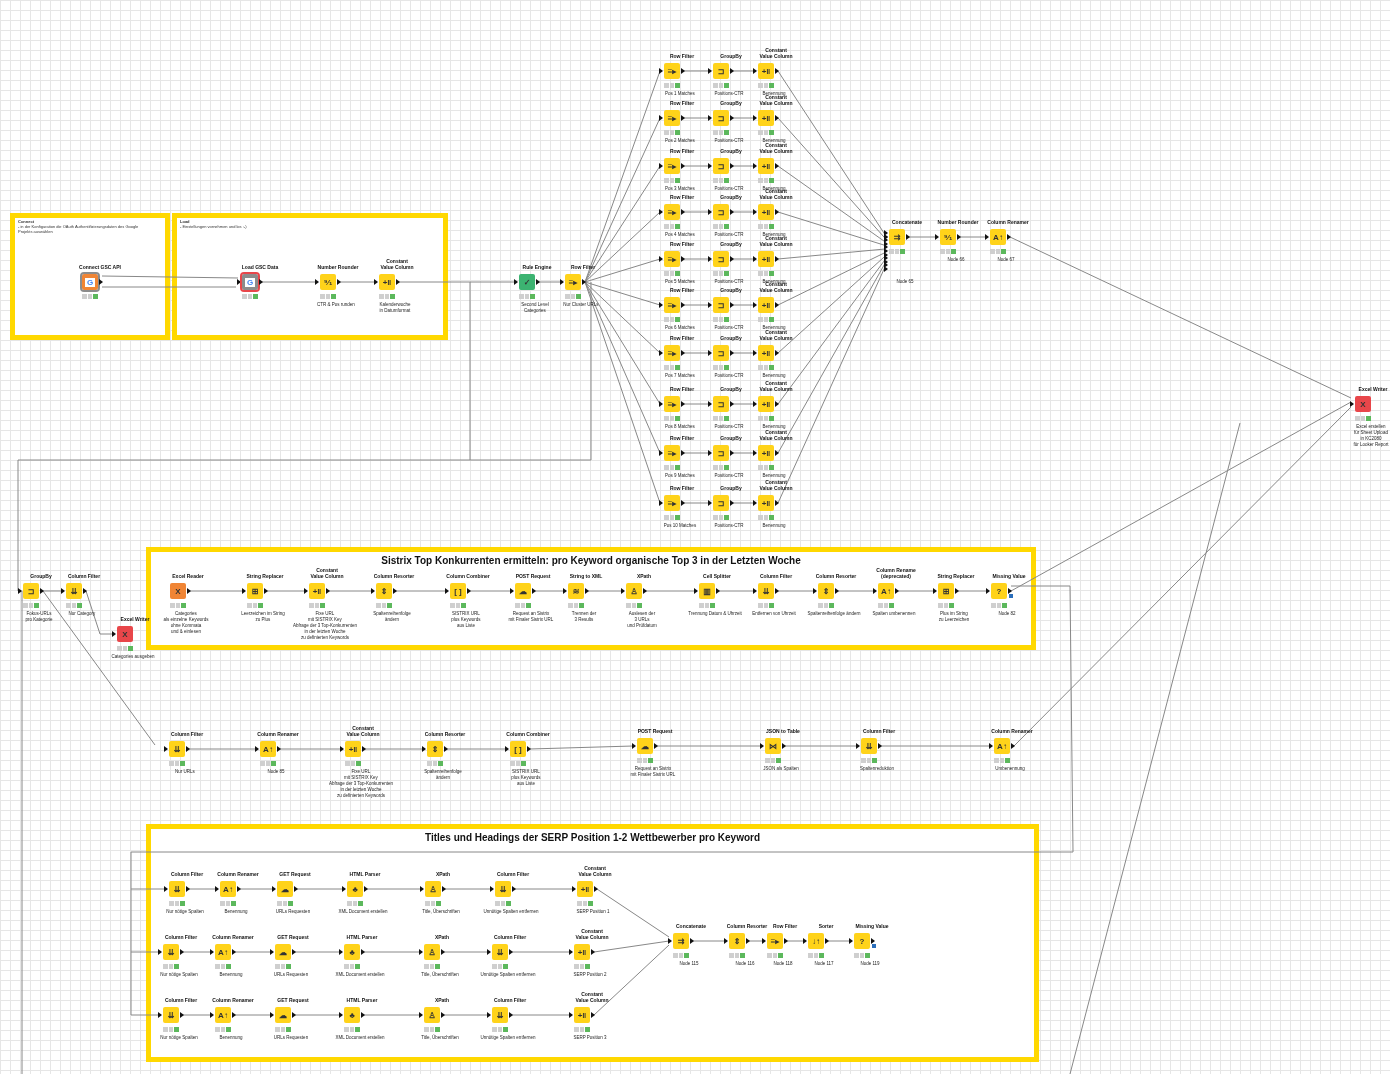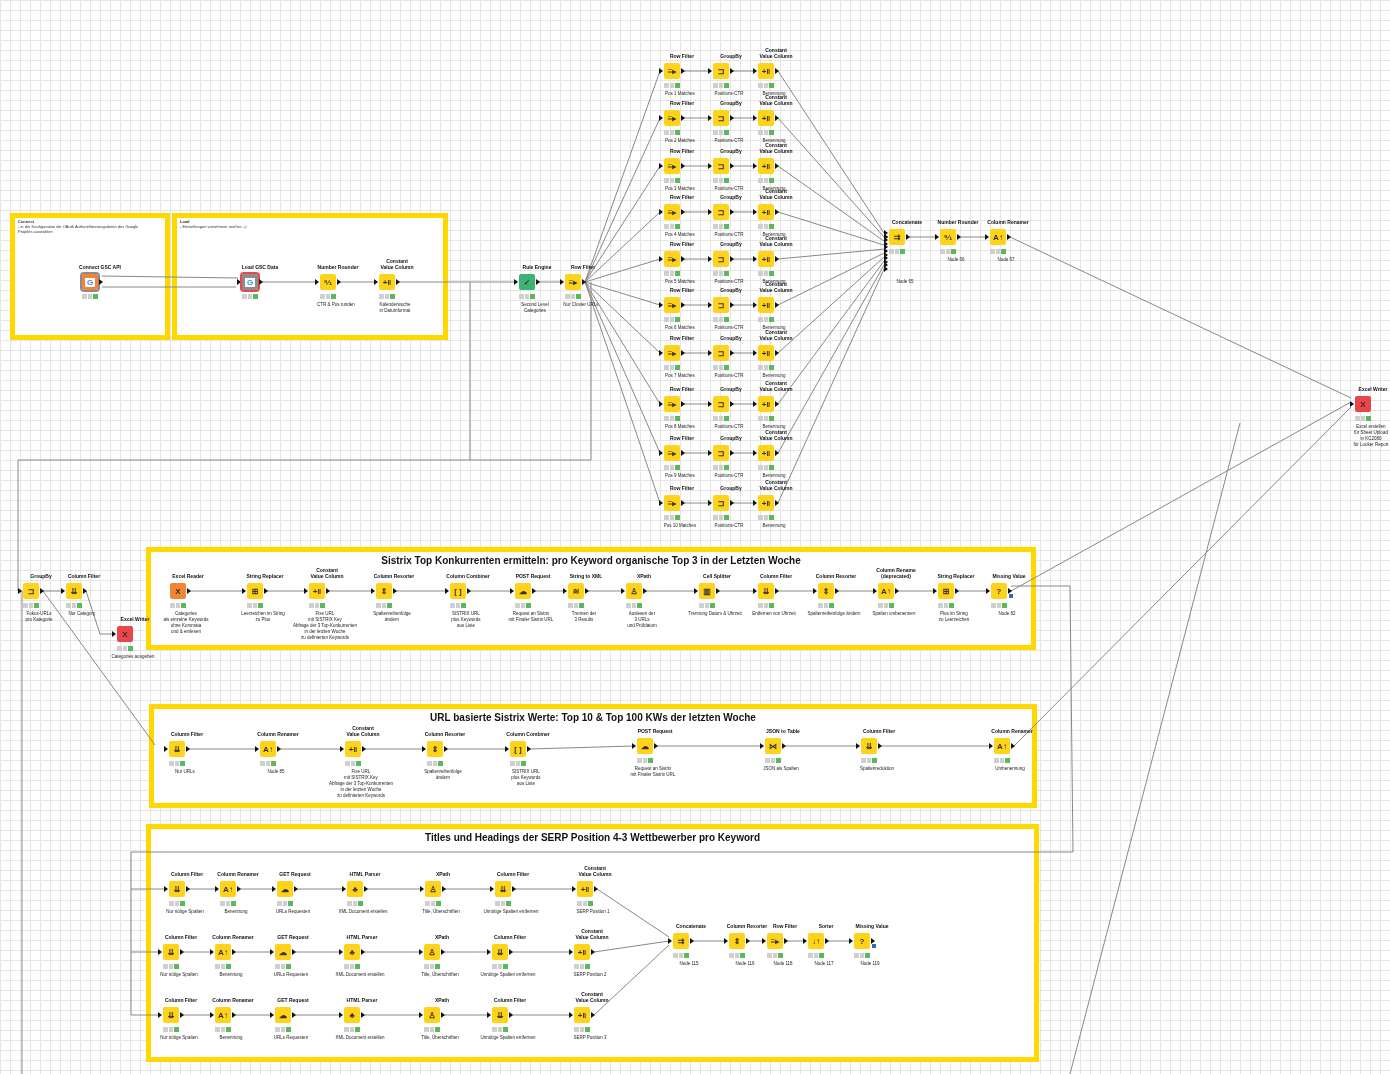--- a/index.html
+++ b/index.html
@@ -60,25 +60,22 @@
 - in der Konfiguration die OAuth Authentifizierungsdaten des Google
 Projekts auswählen</span></div>
     </div>
     <div class="annotation" style="left: 172px; top: 213px; width: 276px; height: 127px;">
       <div class="ann-note"><b>Load</b><span>
 - Einstellungen vornehmen und los :-)</span></div>
     </div>
     <div class="annotation" style="left: 146px; top: 547px; width: 890px; height: 103px;">
       <div class="ann-title">Sistrix Top Konkurrenten ermitteln: pro Keyword organische Top 3 in der Letzten Woche</div>
     </div>
-    <div class="annotation" style="left: 149px; top: 704px; width: 888px; height: 104px;">
-      <div class="ann-title">URL basierte Sistrix Werte: Top 10 &amp; Top 100 KWs der letzten Woche</div>
-    </div>
     <div class="annotation" style="left: 146px; top: 824px; width: 893px; height: 238px;">
-      <div class="ann-title">Titles und Headings der SERP Position 4-3 Wettbewerber pro Keyword</div>
+      <div class="ann-title">Titles und Headings der SERP Position 1-2 Wettbewerber pro Keyword</div>
     </div>
     <svg class="wires" id="wires" width="1390" height="1074">
       <polyline points="102,276 238,278" fill="none" stroke="#888888" stroke-width="1"></polyline>
       <polyline points="102,287 236,287" fill="none" stroke="#888888" stroke-width="1"></polyline>
       <polyline points="262,282 316,282" fill="none" stroke="#888888" stroke-width="1"></polyline>
       <polyline points="340,282 375,282" fill="none" stroke="#888888" stroke-width="1"></polyline>
       <polyline points="399,282 515,282" fill="none" stroke="#888888" stroke-width="1"></polyline>
       <polyline points="539,282 561,282" fill="none" stroke="#888888" stroke-width="1"></polyline>
       <polyline points="585,282 660,71" fill="none" stroke="#888888" stroke-width="1"></polyline>
       <polyline points="684,71 709,71" fill="none" stroke="#888888" stroke-width="1"></polyline>

